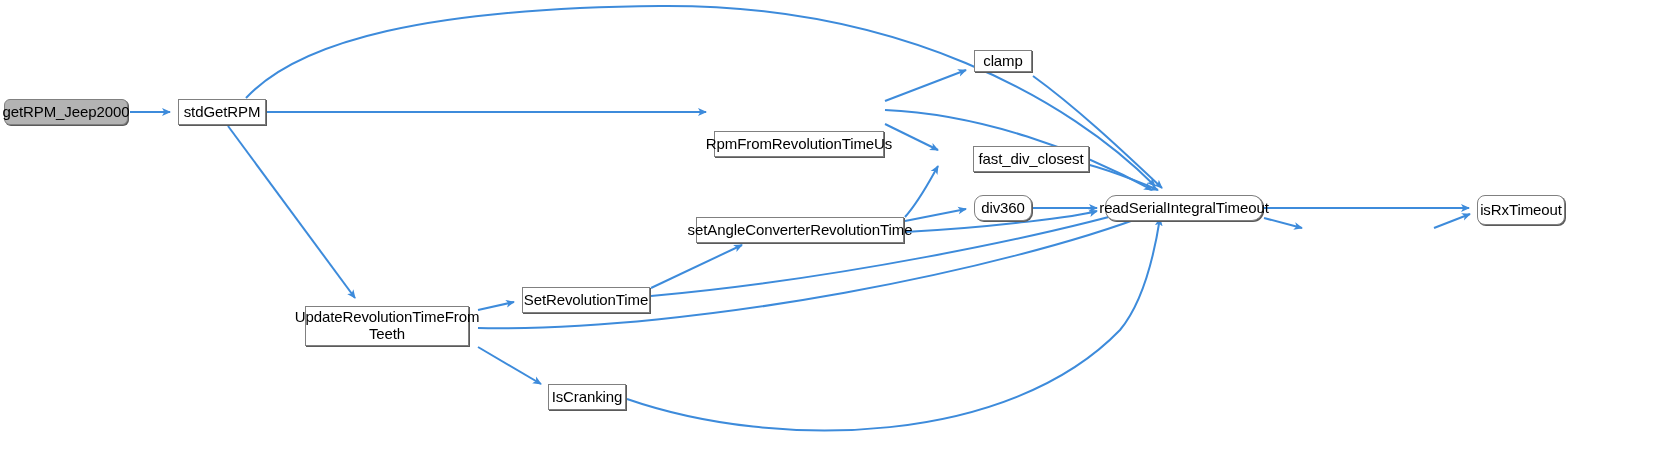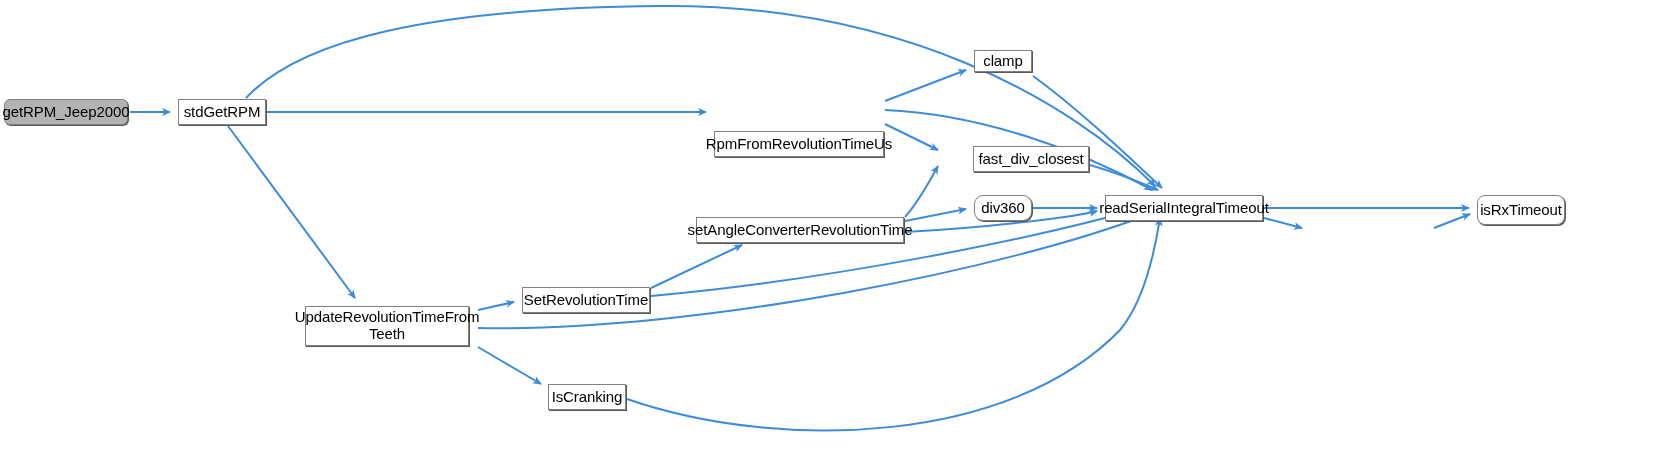--- a/index.html
+++ b/index.html
@@ -117,18 +117,18 @@
 
   <div class="node" style="left:522px; top:287px; width:128px; height:26px;">SetRevolutionTime</div>
 
   <div class="node" style="left:696px; top:217px; width:208px; height:26px;">setAngleConverterRevolutionTime</div>
 
   <div class="node" style="left:305px; top:306px; width:164px; height:40px;">UpdateRevolutionTimeFrom
 Teeth</div>
 
   <div class="node" style="left:548px; top:384px; width:78px; height:26px;">IsCranking</div>
 
-  <div class="node" style="left:1105px; top:195px; width:158px; height:26px;">readSerialIntegralTimeout</div>
+  <div class="node" style="left:1105px; top:195px; width:158px; height:26px;border-radius:11px;">readSerialIntegralTimeout</div>
 
 
   <div class="node" style="left:1477px; top:195px; width:88px; height:30px;border-radius:8px;">isRxTimeout</div>
 
 </div>
 
 </body></html>

